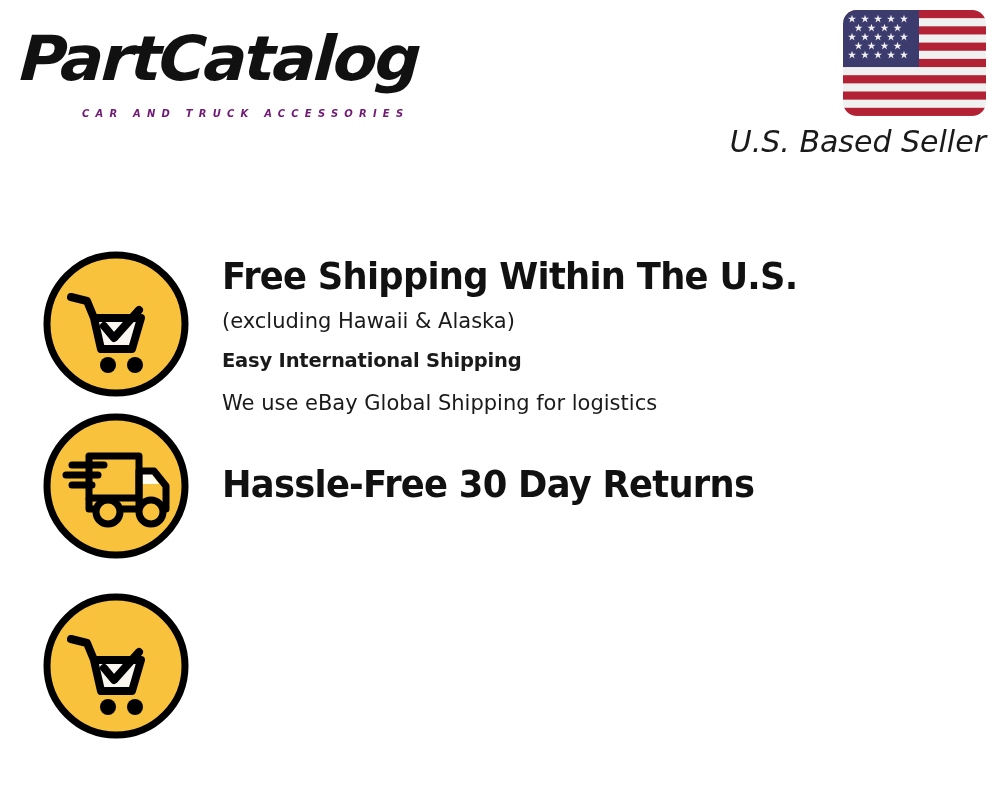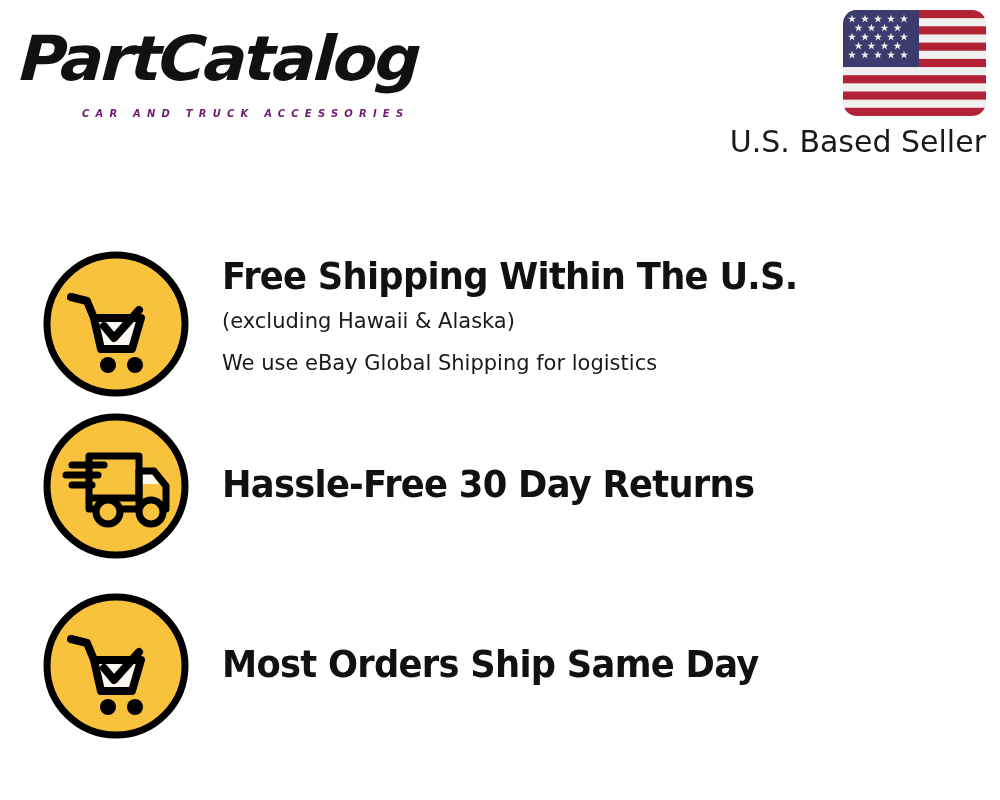--- a/index.html
+++ b/index.html
@@ -74,20 +74,21 @@
     display: block;
     margin-top: 4px;
     font-family: "DejaVu Sans", sans-serif;
     font-weight: 400;
     font-size: 30px;
     line-height: 36px;
     letter-spacing: 0px;
     color: #1a1a1a;
     white-space: nowrap;
     text-align: right;
+    font-style: italic;
   }
 
   
   .features {
     position: absolute;
     top: 238px;
     left: 0;
     width: 1000px;
   }
   .feature-row {
@@ -227,20 +228,21 @@
         <path d="M52 68 L96 68 L88 98 L60 98 Z" fill="#FAF7F0"></path>
         <path d="M29 47 L45 51 L52 68 L99 68 L90 99 L59 99 L52 68" fill="none" stroke="#000000" stroke-width="8" stroke-linecap="round" stroke-linejoin="round"></path>
         <path d="M62 76 L72 88 L97 60" fill="none" stroke="#000000" stroke-width="8" stroke-linecap="round" stroke-linejoin="round"></path>
         <circle cx="66" cy="115" r="8" fill="#000000"></circle>
         <circle cx="93" cy="115" r="8" fill="#000000"></circle>
       </svg>
     </div>
     <div class="feature-text">
       <div class="feature-heading">Free Shipping Within The U.S.</div>
       <div class="feature-sub">(excluding Hawaii &amp; Alaska)</div>
+      <div class="feature-sub bold">Easy International Shipping</div>
       <div class="feature-sub plain">We use eBay Global Shipping for logistics</div>
     </div>
   </div>
 
   <div class="feature-row row-2">
     <div class="feature-icon">
       <svg viewBox="0 0 148 148" xmlns="http://www.w3.org/2000/svg" aria-hidden="true">
         <circle cx="74" cy="74" r="69" fill="#F9C23C" stroke="#000000" stroke-width="7"></circle>
         <path d="M95 57 L110 57 L122 72 L122 95 L95 95 Z" fill="#F9C23C"></path>
         <path d="M100 61 L109 61 L117 72 L100 72 Z" fill="#FFFDF2"></path>
@@ -263,18 +265,15 @@
     <div class="feature-icon">
       <svg viewBox="0 0 148 148" xmlns="http://www.w3.org/2000/svg" aria-hidden="true">
         <circle cx="74" cy="74" r="69" fill="#F9C23C" stroke="#000000" stroke-width="7"></circle>
         <path d="M52 68 L96 68 L88 98 L60 98 Z" fill="#FAF7F0"></path>
         <path d="M29 47 L45 51 L52 68 L99 68 L90 99 L59 99 L52 68" fill="none" stroke="#000000" stroke-width="8" stroke-linecap="round" stroke-linejoin="round"></path>
         <path d="M62 76 L72 88 L97 60" fill="none" stroke="#000000" stroke-width="8" stroke-linecap="round" stroke-linejoin="round"></path>
         <circle cx="66" cy="115" r="8" fill="#000000"></circle>
         <circle cx="93" cy="115" r="8" fill="#000000"></circle>
       </svg>
     </div>
-    <div class="feature-text">
-      <div class="feature-heading">Most Orders Ship Same Day</div>
-    </div>
   </div>
 
 </div>
 
 </body></html>

